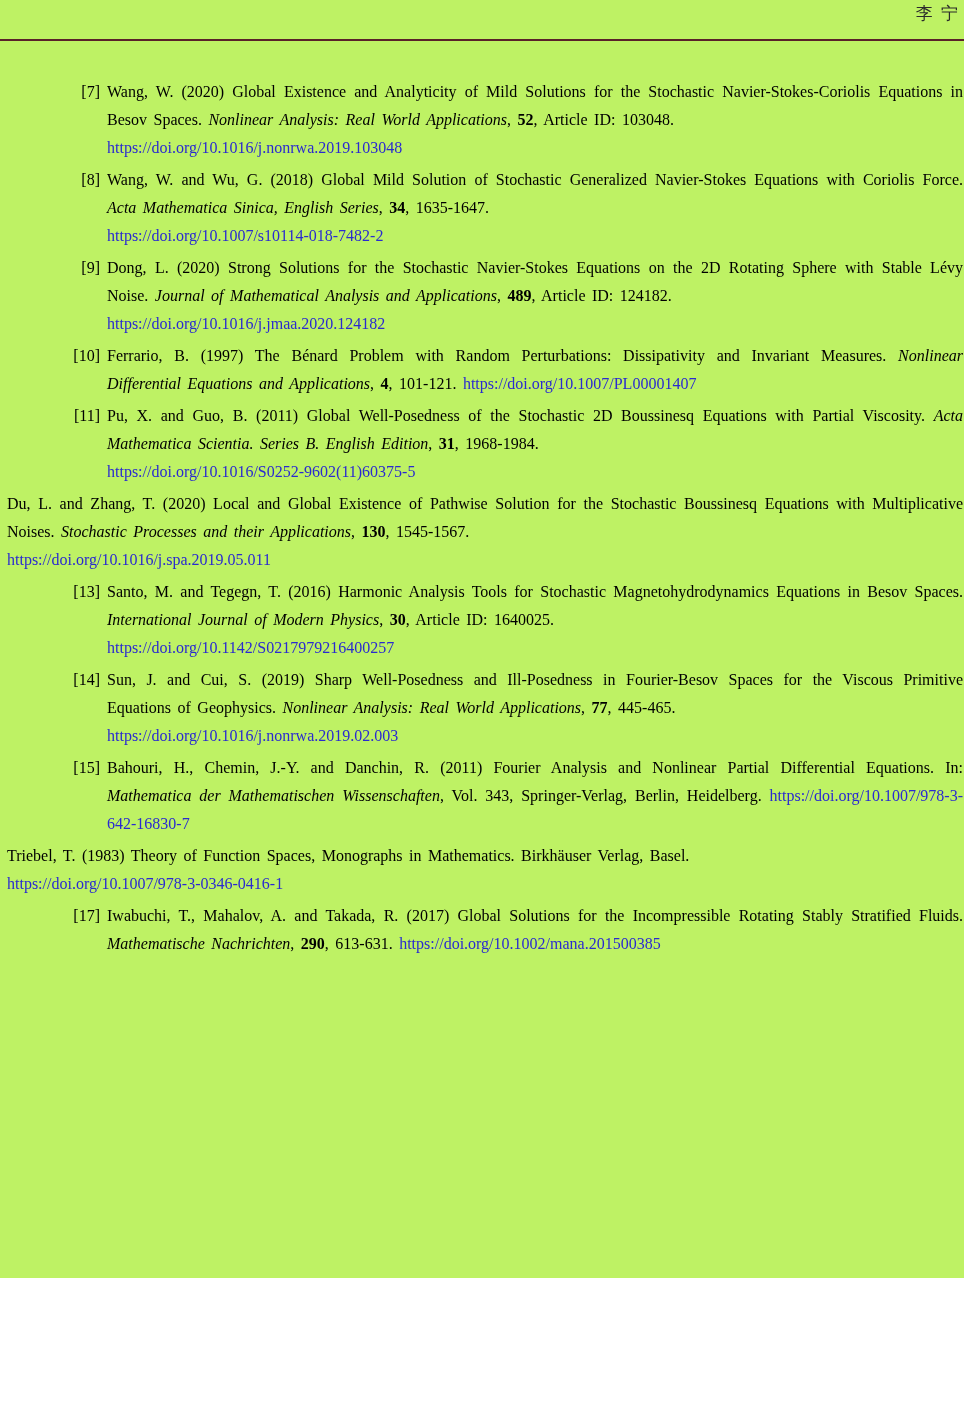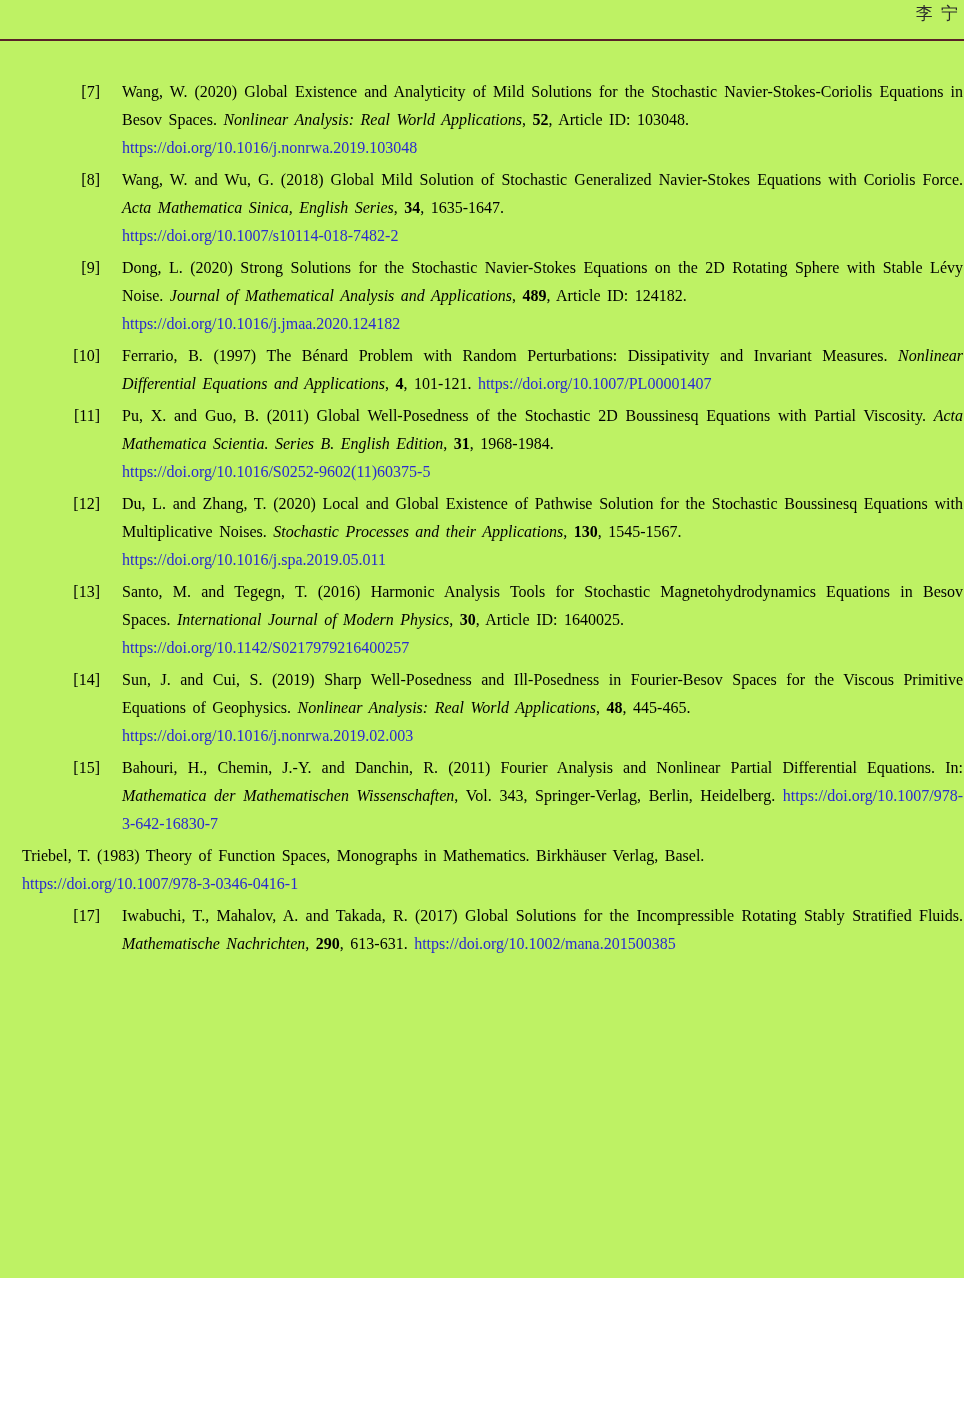--- a/index.html
+++ b/index.html
@@ -25,21 +25,21 @@
   
   .refs {
     position: absolute; top: 78px; left: 0; right: 1px;
     font-size: 16px; line-height: 28px;
   }
   .ref { display: flex; margin-bottom: 4px; }
   .ref-num {
     flex: 0 0 100px; text-align: right; white-space: nowrap;
   }
   .ref-body {
-    flex: 1; margin-left: 22px; text-align: justify;
+    flex: 1; margin-left: 7px; text-align: justify;
     word-spacing: 2.5px;
   }
   .it { font-style: italic; }
   .bd { font-weight: bold; }
   a.doi {
     color: var(--link, #2a2ad0);
     text-decoration: none;
     cursor: pointer;
   }
 
@@ -90,30 +90,29 @@
       </div>
       <div class="ref">
         <span class="ref-num">[10]</span>
         <div class="ref-body"><span>Ferrario, B. (1997) The Bénard Problem with Random Perturbations: Dissipativity and Invariant Measures. </span><span class="it">Nonlinear Differential Equations and Applications</span><span>, </span><span class="bd">4</span><span>, 101-121. </span><a class="doi" href="#">https://doi.org/10.1007/PL00001407</a></div>
       </div>
       <div class="ref">
         <span class="ref-num">[11]</span>
         <div class="ref-body"><span>Pu, X. and Guo, B. (2011) Global Well-Posedness of the Stochastic 2D Boussinesq Equations with Partial Viscosity. </span><span class="it">Acta Mathematica Scientia. Series B. English Edition</span><span>, </span><span class="bd">31</span><span>, 1968-1984.</span><br><a class="doi" href="#">https://doi.org/10.1016/S0252-9602(11)60375-5</a></div>
       </div>
       <div class="ref">
-        <span class="ref-num">[12]</span>
         <div class="ref-body"><span>Du, L. and Zhang, T. (2020) Local and Global Existence of Pathwise Solution for the Stochastic Boussinesq Equations with Multiplicative Noises. </span><span class="it">Stochastic Processes and their Applications</span><span>, </span><span class="bd">130</span><span>, 1545-1567.</span><br><a class="doi" href="#">https://doi.org/10.1016/j.spa.2019.05.011</a></div>
       </div>
       <div class="ref">
         <span class="ref-num">[13]</span>
         <div class="ref-body"><span>Santo, M. and Tegegn, T. (2016) Harmonic Analysis Tools for Stochastic Magnetohydrodynamics Equations in Besov Spaces. </span><span class="it">International Journal of Modern Physics</span><span>, </span><span class="bd">30</span><span>, Article ID: 1640025.</span><br><a class="doi" href="#">https://doi.org/10.1142/S0217979216400257</a></div>
       </div>
       <div class="ref">
         <span class="ref-num">[14]</span>
-        <div class="ref-body"><span>Sun, J. and Cui, S. (2019) Sharp Well-Posedness and Ill-Posedness in Fourier-Besov Spaces for the Viscous Primitive Equations of Geophysics. </span><span class="it">Nonlinear Analysis: Real World Applications</span><span>, </span><span class="bd">48</span><span>, 445-465.</span><br><a class="doi" href="#">https://doi.org/10.1016/j.nonrwa.2019.02.003</a></div>
+        <div class="ref-body"><span>Sun, J. and Cui, S. (2019) Sharp Well-Posedness and Ill-Posedness in Fourier-Besov Spaces for the Viscous Primitive Equations of Geophysics. </span><span class="it">Nonlinear Analysis: Real World Applications</span><span>, </span><span class="bd">77</span><span>, 445-465.</span><br><a class="doi" href="#">https://doi.org/10.1016/j.nonrwa.2019.02.003</a></div>
       </div>
       <div class="ref">
         <span class="ref-num">[15]</span>
         <div class="ref-body"><span>Bahouri, H., Chemin, J.-Y. and Danchin, R. (2011) Fourier Analysis and Nonlinear Partial Differential Equations. In: </span><span class="it">Mathematica der Mathematischen Wissenschaften</span><span>, Vol. 343, Springer-Verlag, Berlin, Heidelberg. </span><a class="doi" href="#">https://doi.org/10.1007/978-3-642-16830-7</a></div>
       </div>
       <div class="ref">
         <div class="ref-body"><span>Triebel, T. (1983) Theory of Function Spaces, Monographs in Mathematics. Birkhäuser Verlag, Basel.</span><br><a class="doi" href="#">https://doi.org/10.1007/978-3-0346-0416-1</a></div>
       </div>
       <div class="ref">
         <span class="ref-num">[17]</span>

